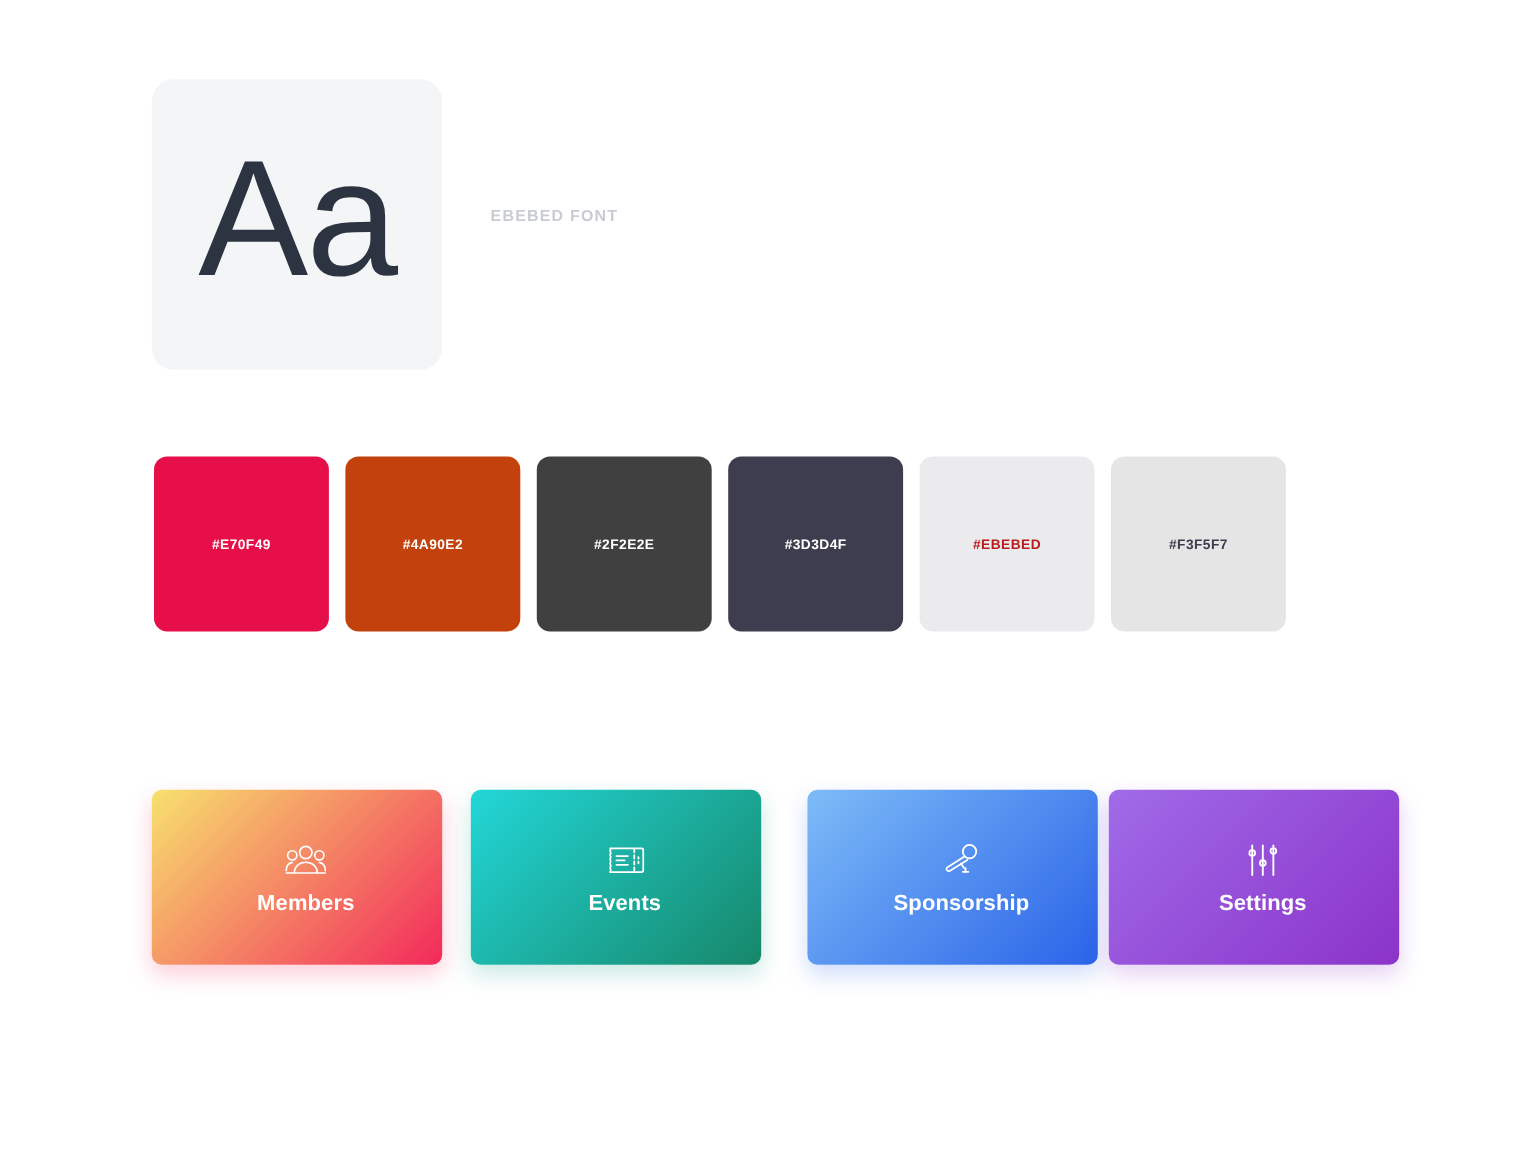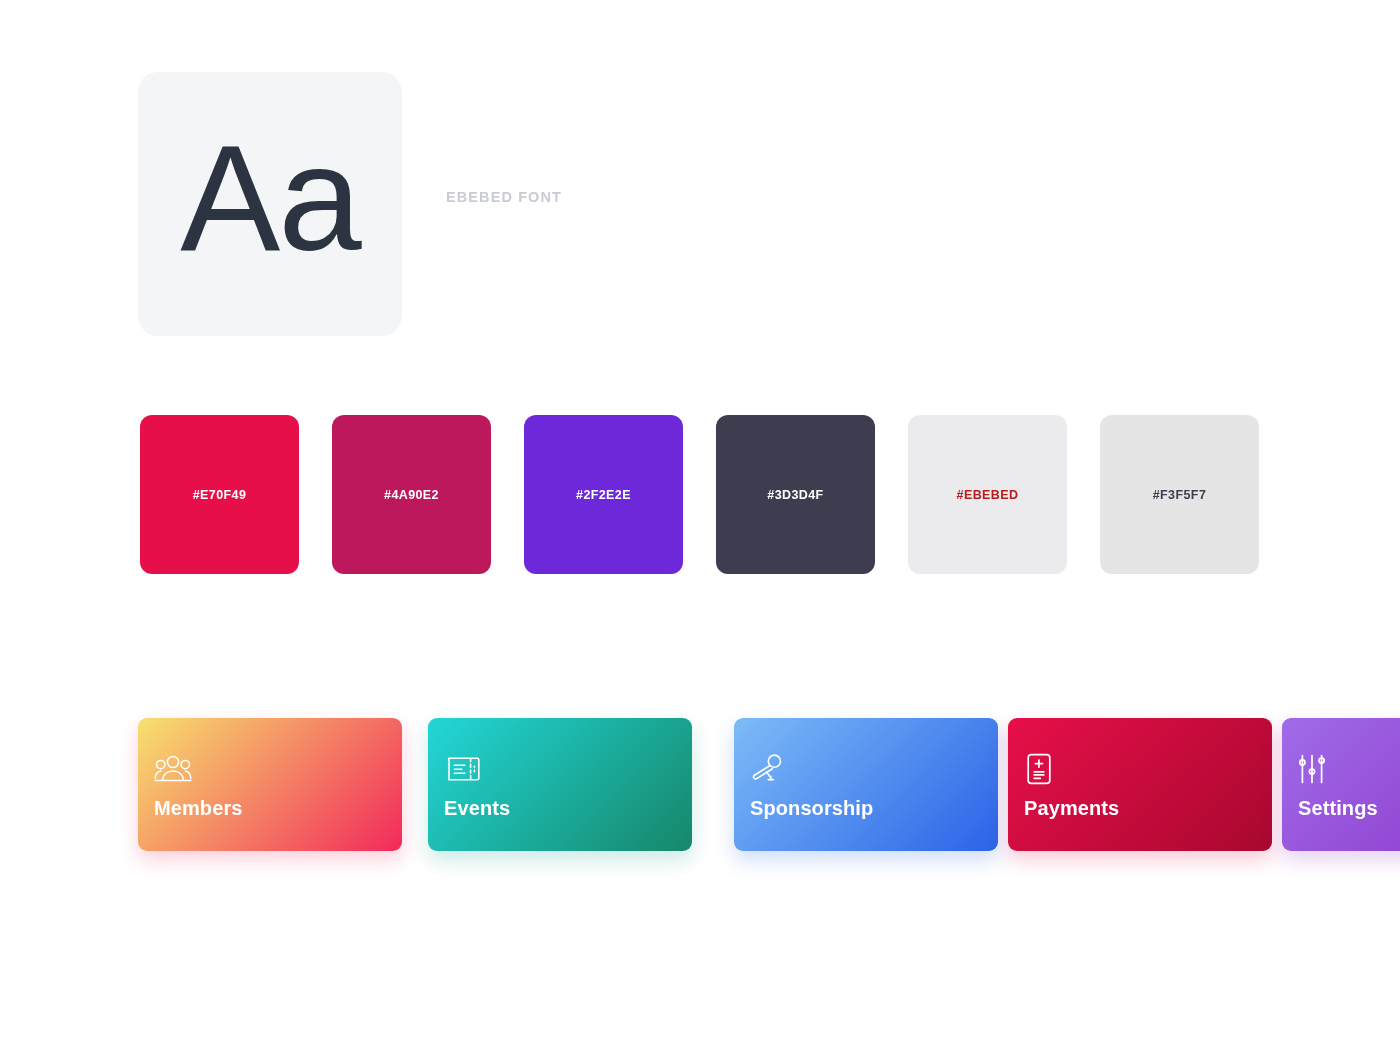--- a/index.html
+++ b/index.html
@@ -72,21 +72,21 @@
     color: #C9CCD2;
     letter-spacing: 1.1px;
   }
 
   
   .swatch-row {
     position: absolute;
     left: 140px;
     top: 415px;
     display: flex;
-    gap: 33px;
+    gap: 15px;
   }
 
   .swatch {
     width: 159px;
     height: 159px;
     border-radius: 12px;
     display: flex;
     align-items: center;
     justify-content: center;
     flex: none;
@@ -102,26 +102,26 @@
   .card-row {
     position: absolute;
     left: 138px;
     top: 718px;
     display: flex;
     gap: 10px;
   }
 
   .nav-card {
     width: 264px;
-    height: 133px;
+    height: 159px;
     border-radius: 9px;
     flex: none;
     display: flex;
     flex-direction: column;
-    align-items: flex-start;
+    align-items: center;
     justify-content: center;
     position: relative;
     padding-left: 16px;
   }
 
   .nav-card-icon {
     height: 38px;
     display: flex;
     align-items: center;
     justify-content: center;
@@ -149,24 +149,24 @@
     </div>
     <div class="type-meta">
       <div class="type-role" style="color: rgb(201, 204, 210);">EBEBED FONT</div>
     </div>
   </div>
 
   <div class="swatch-row">
       <div class="swatch" style="background: rgb(231, 15, 73);">
         <span class="swatch-label" style="color: rgb(255, 255, 255);">#E70F49</span>
       </div>
-      <div class="swatch" style="background: #be185d;">
+      <div class="swatch" style="background: #c2410c;">
         <span class="swatch-label" style="color: rgb(255, 255, 255);">#4A90E2</span>
       </div>
-      <div class="swatch" style="background: #6d28d9;">
+      <div class="swatch" style="background: #404040;">
         <span class="swatch-label" style="color: rgb(255, 255, 255);">#2F2E2E</span>
       </div>
       <div class="swatch" style="background: rgb(61, 61, 79);">
         <span class="swatch-label" style="color: rgb(255, 255, 255);">#3D3D4F</span>
       </div>
       <div class="swatch" style="background: rgb(235, 235, 237);">
         <span class="swatch-label" style="color: #b91c1c;">#EBEBED</span>
       </div>
       <div class="swatch" style="background: #e5e5e5;">
         <span class="swatch-label" style="color: rgb(61, 61, 79);">#F3F5F7</span>
@@ -211,33 +211,20 @@
       <circle cx="24.4" cy="8.2" r="6.1"></circle>
       <path d="M20.1 12.5 4.4 22.3c-1 .6-1.2 1.9-.5 2.8.6.9 1.9 1.1 2.8.5
                l15.8-9.8"></path>
       <path d="M16.6 18.9l3.1 4.6"></path>
       <path d="M18.2 26.6h5.2"></path>
       <path d="M20.8 23.3v3.3"></path>
     </svg>
         </div>
         <div class="nav-card-label">Sponsorship</div>
       </div>
-      <div class="nav-card" style="background: linear-gradient(135deg, rgb(231, 15, 73) 0%, rgb(168, 8, 47) 100%); box-shadow: rgba(231, 15, 73, 0.22) 0px 9px 20px;">
-        <div class="nav-card-icon">
-    <svg width="30" height="34" viewBox="0 0 30 34" fill="none" stroke="#ffffff" stroke-width="1.7" stroke-linecap="round" stroke-linejoin="round">
-      <rect x="4.2" y="2.6" width="21.6" height="28.8" rx="3.2"></rect>
-      <path d="M14.9 8.1v7.1"></path>
-      <path d="M11.4 11.6h7.1"></path>
-      <path d="M10.2 19.8h9.6"></path>
-      <path d="M10.2 22.8h9.6"></path>
-      <path d="M10.2 26.4h6"></path>
-    </svg>
-        </div>
-        <div class="nav-card-label">Payments</div>
-      </div>
       <div class="nav-card" style="background: linear-gradient(135deg, rgb(160, 107, 232) 0%, rgb(139, 51, 201) 100%); box-shadow: rgba(139, 51, 201, 0.22) 0px 9px 20px;">
         <div class="nav-card-icon">
     <svg width="28" height="32" viewBox="0 0 28 32" fill="none" stroke="#ffffff" stroke-width="1.7" stroke-linecap="round" stroke-linejoin="round">
       <path d="M4.4 2.6v26.8"></path>
       <path d="M14 2.6v26.8"></path>
       <path d="M23.6 2.6v26.8"></path>
       <circle cx="4.4" cy="9.4" r="2.6" fill="none"></circle>
       <circle cx="14" cy="18.6" r="2.6" fill="none"></circle>
       <circle cx="23.6" cy="7.6" r="2.6" fill="none"></circle>
     </svg>

